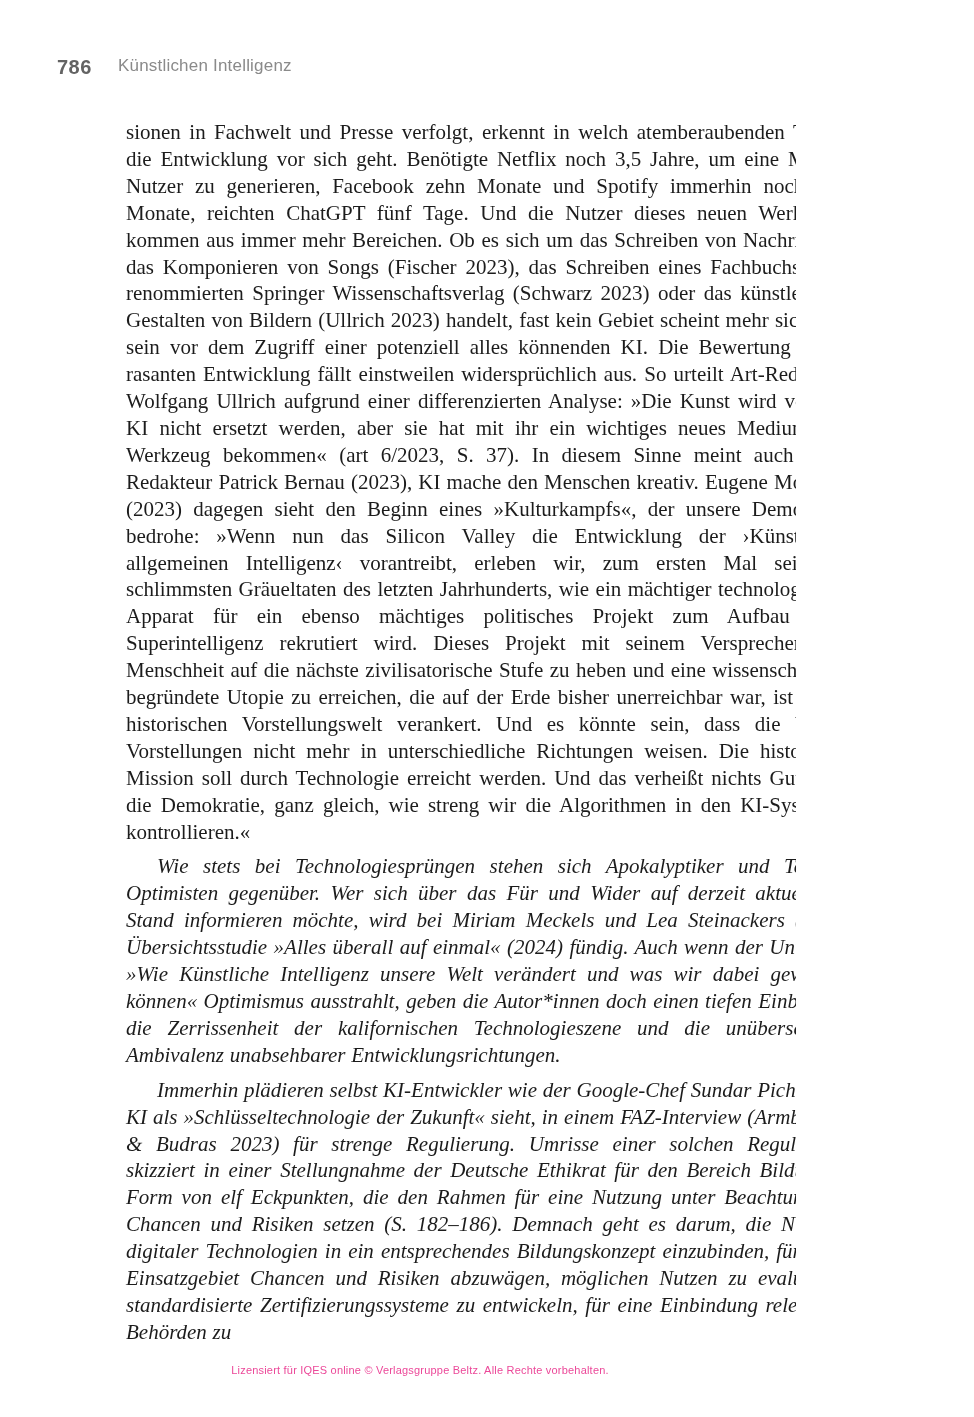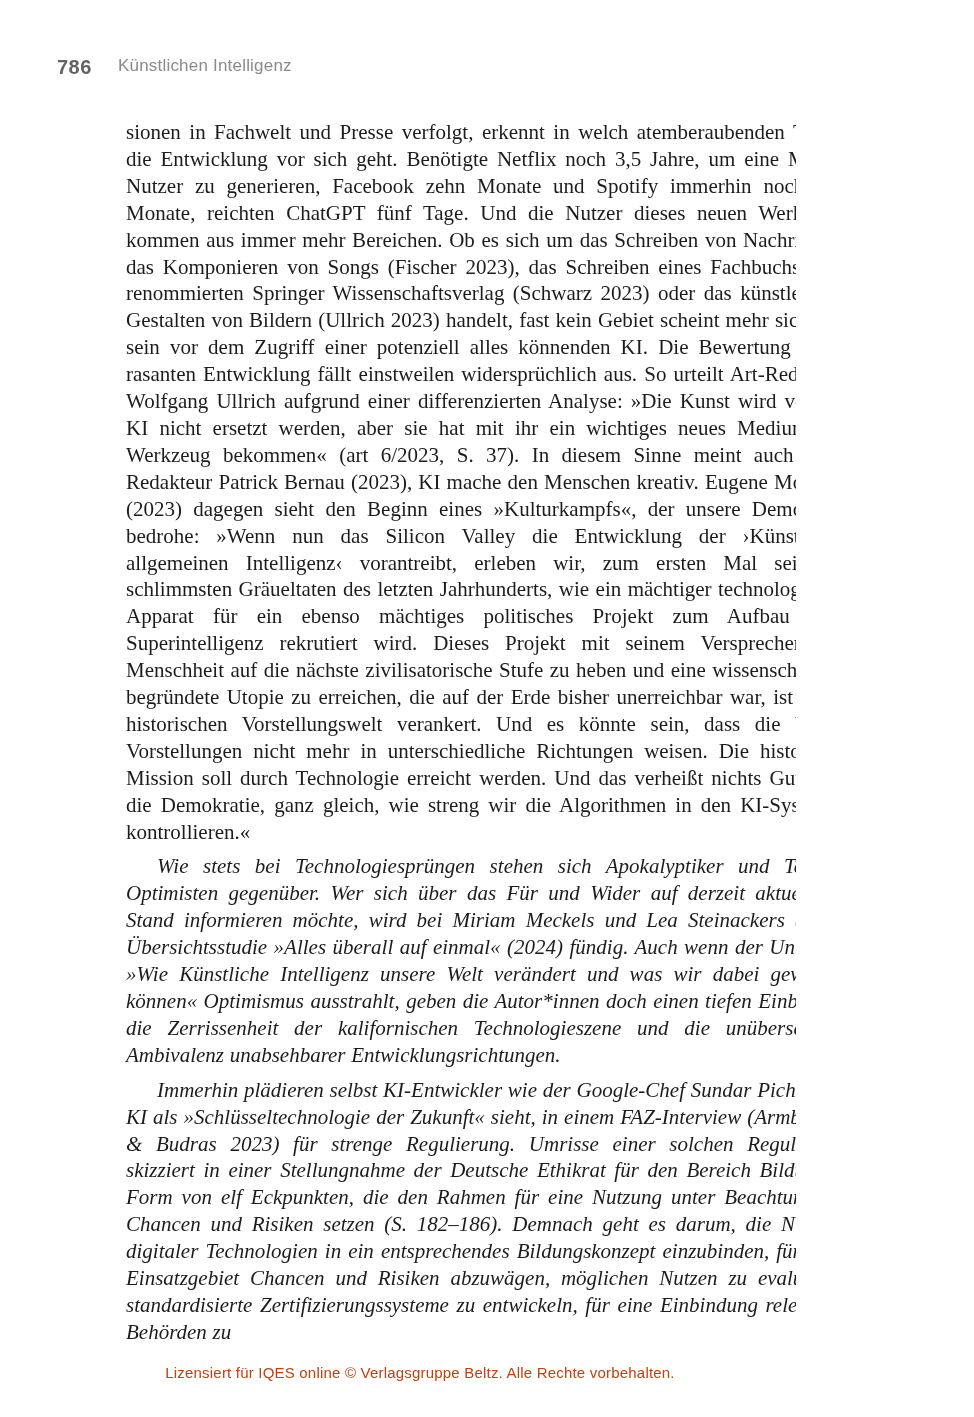--- a/index.html
+++ b/index.html
@@ -61,22 +61,22 @@
     font-style: italic;
   }
   
   .page-footer {
     position: absolute;
     left: 0;
     right: 0;
     top: 1364px;
     text-align: center;
     font-family: "Liberation Sans", sans-serif;
-    font-size: 15px;
-    color: #c2410c;
+    font-size: 11px;
+    color: #ec4899;
     letter-spacing: 0.2px;
     padding-left: 44px;
   }
 </style>
 </head>
 <body>
 
 <div class="page">
 
   <div class="page-header">

